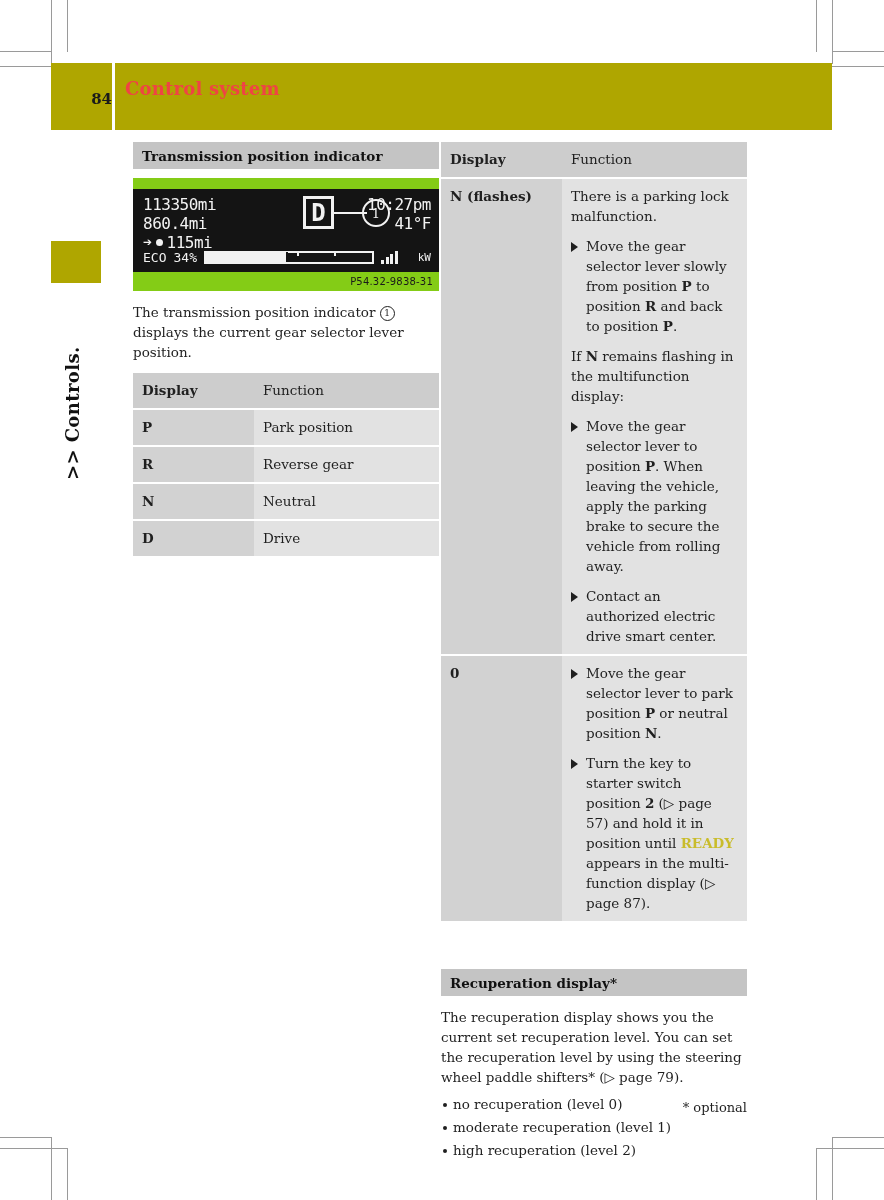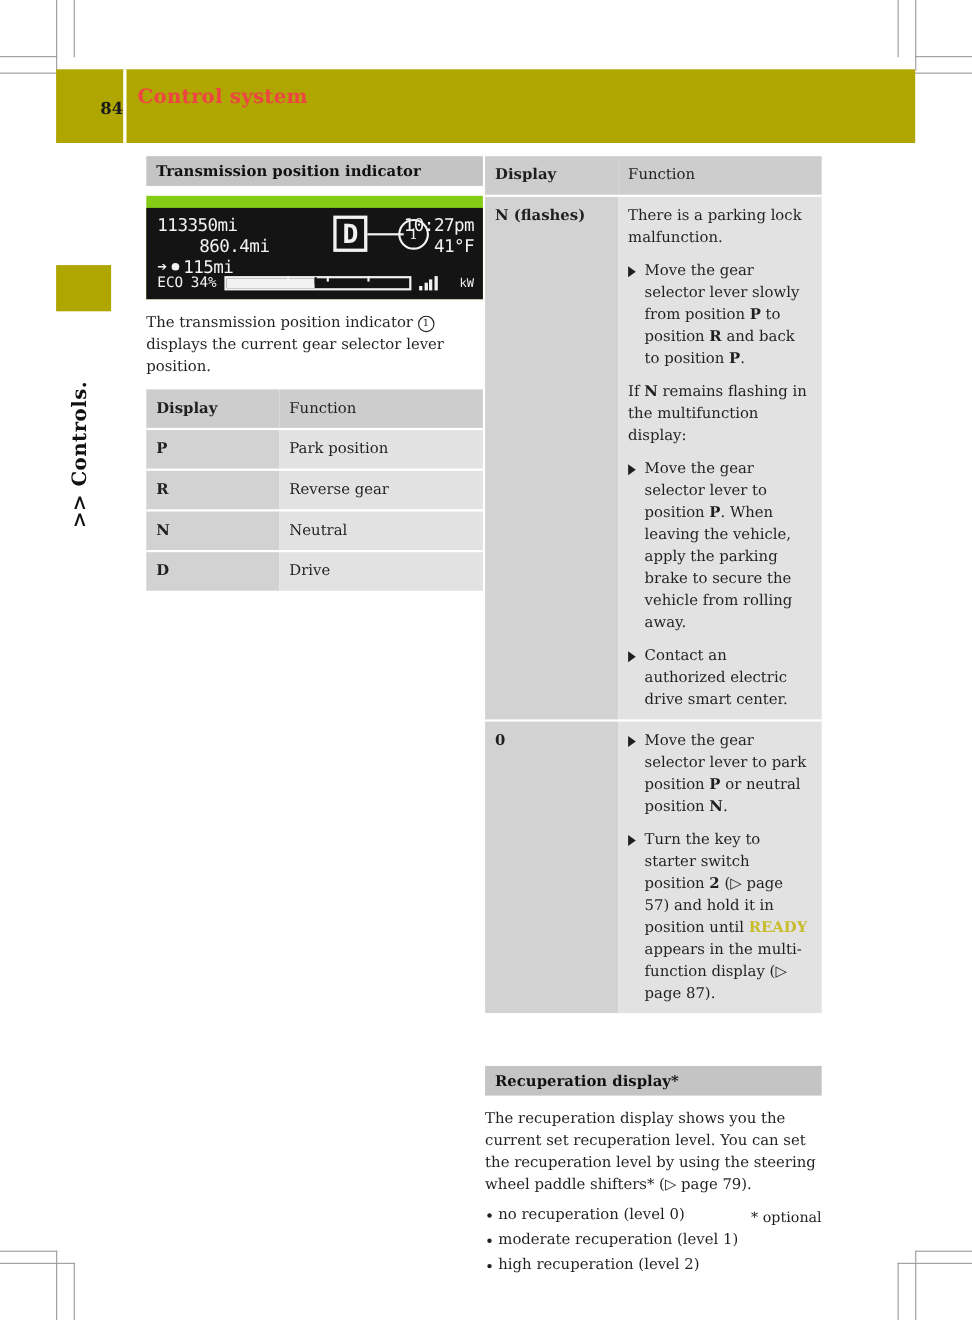--- a/index.html
+++ b/index.html
@@ -148,21 +148,21 @@
     left: 10px;
     top: 6px;
     font-size: 16px;
     letter-spacing: -0.5px;
   }
   .cl-trip {
     position: absolute;
     left: 10px;
     top: 25px;
     width: 140px;
-    text-align: center;
+    text-align: left;
     font-size: 16px;
     letter-spacing: -0.5px;
   }
   .cl-range {
     position: absolute;
     left: 10px;
     top: 44px;
     font-size: 16px;
     letter-spacing: -0.5px;
     display: flex;
@@ -445,20 +445,21 @@
           <span class="kw-bars">
             <i style="height:4px;"></i>
               <i style="height:7px;"></i>
               <i style="height:10px;"></i>
               <i style="height:13px;"></i>
           </span>
           <span class="cl-kw-label">kW</span>
         </span>
       </div>
     </div>
+    <div class="figure-caption">P54.32-9838-31</div>
   </div>
 
   <div class="body-text top-gap">
     <p class="para"><span>The transmission position indicator </span><span class="circ-num">1</span><span> displays the current gear selector lever position.</span></p>
   </div>
 
   <table class="tbl">
     <thead>
       <tr>
         <th class="c1">Display</th>

